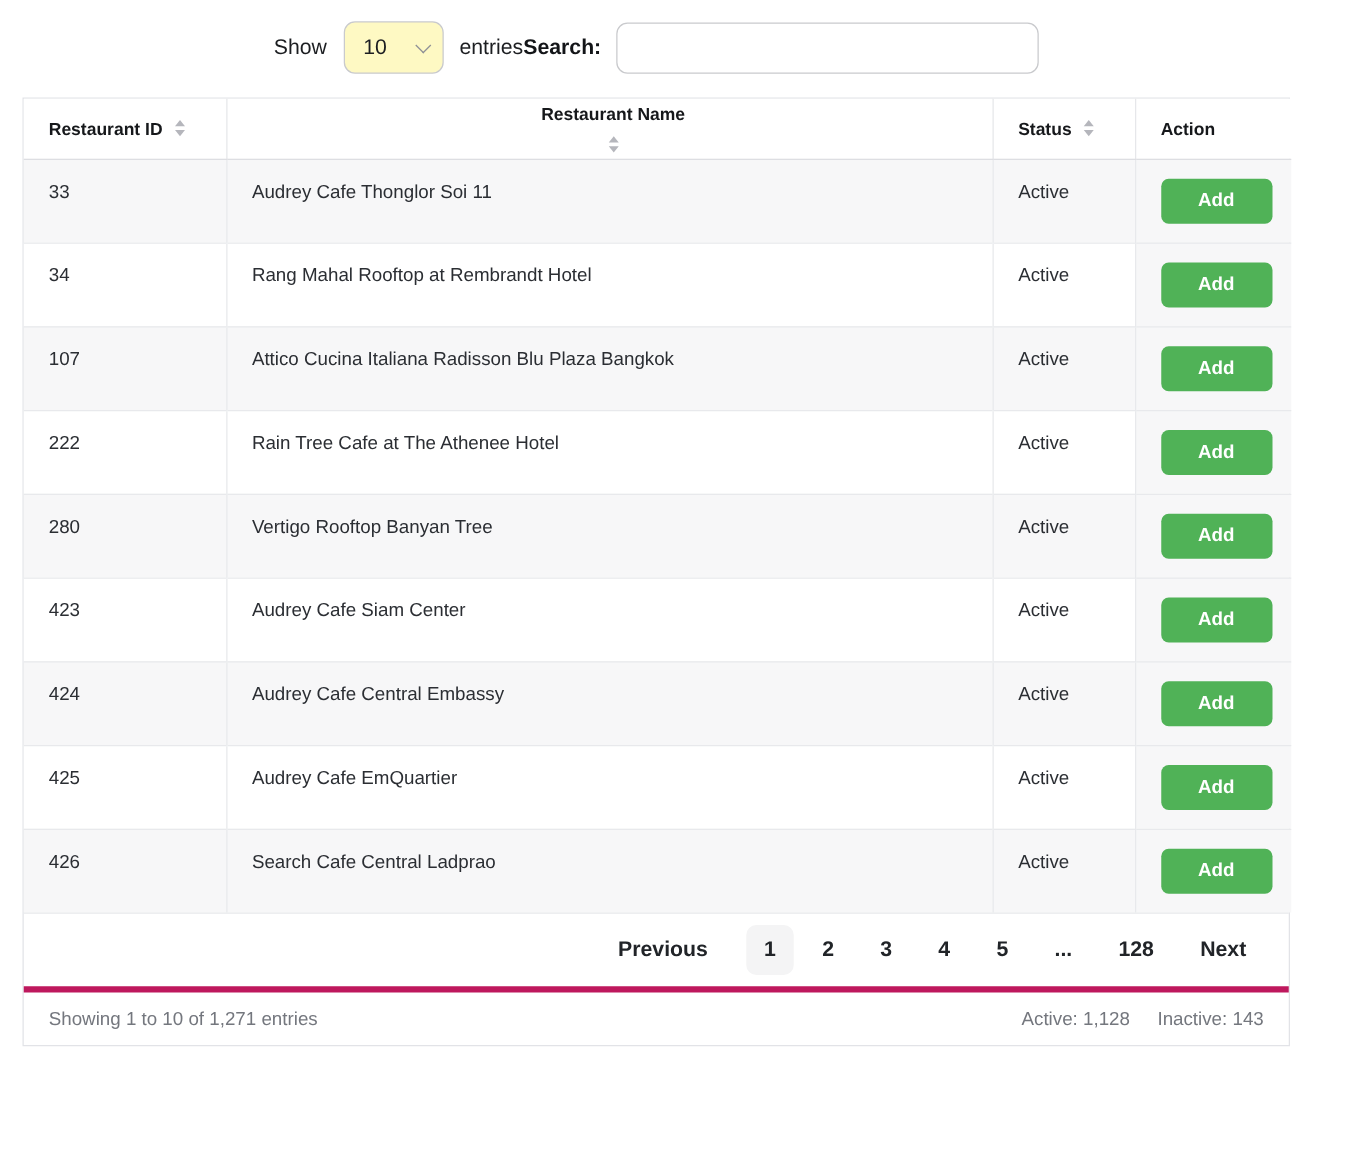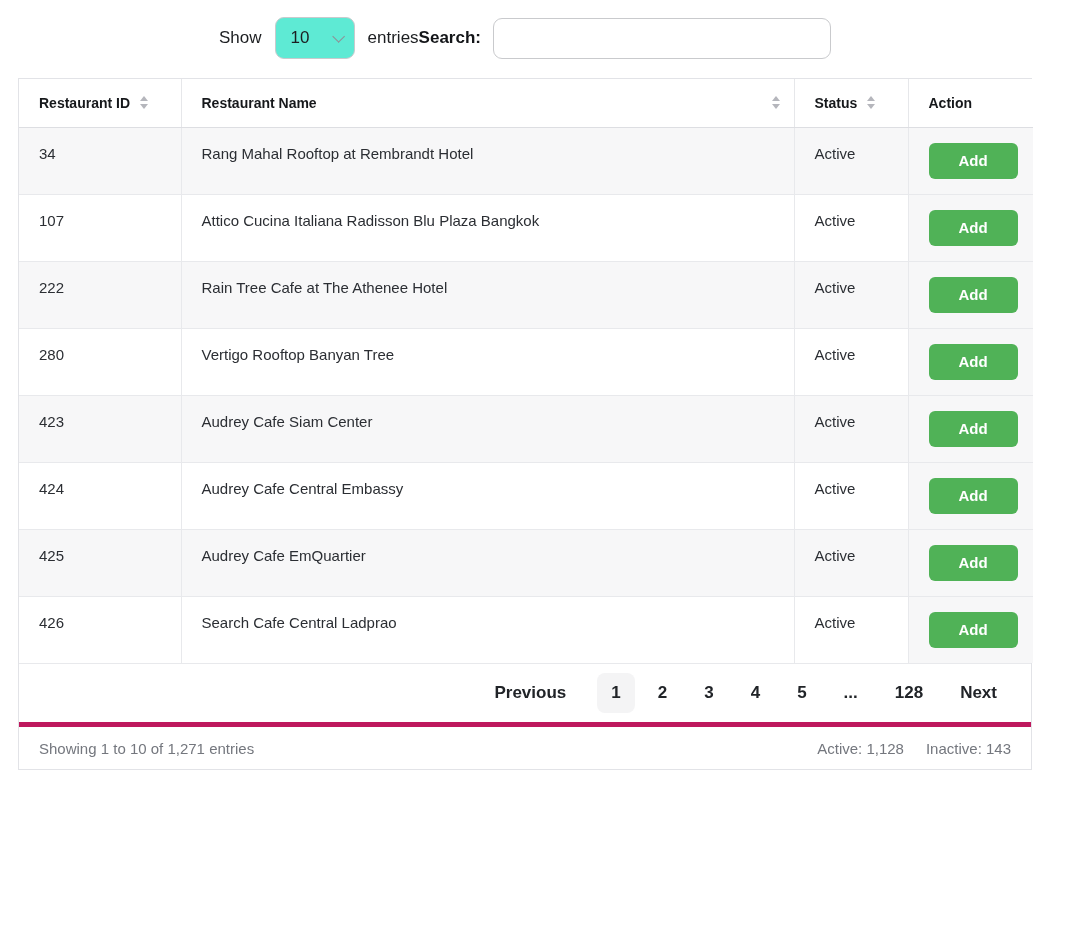--- a/index.html
+++ b/index.html
@@ -17,21 +17,21 @@
     display: flex; align-items: center; justify-content: center;
     height: 44px; margin-bottom: 18px;
   }
   .length-wrap { display: flex; align-items: center; gap: 13px; font-size: 17px; color: #1c1e21; }
   .select-box {
     width: 80px; height: 42px;
     border: 1px solid #c9cacd; border-radius: 9px;
     display: flex; align-items: center; justify-content: space-between;
     padding: 0 13px 0 15px;
     font-size: 17px; color: #1c1e21;
-    background: #5eead4; cursor: pointer;
+    background: #fef9c3; cursor: pointer;
   }
   .chevron {
     width: 9px; height: 9px;
     border-right: 1.8px solid #8e9096; border-bottom: 1.8px solid #8e9096;
     transform: rotate(45deg) translateY(-3px);
   }
   .search-wrap { display: flex; align-items: center; gap: 12px; }
   .search-label { font-size: 17px; font-weight: bold; color: #131518; }
   .search-input {
     width: 338px; height: 41px;
@@ -49,21 +49,21 @@
   thead th {
     height: 48px; text-align: left; vertical-align: middle;
     font-size: 14px; font-weight: bold; color: #16181b;
     padding: 0 14px 0 20px;
     border-bottom: 1px solid #dddee2;
     border-right: 1px solid #e6e7ea;
     background: #fff;
   }
   thead th:last-child { border-right: none; }
   .th-inner { display: flex; align-items: center; gap: 10px; }
-  .th-inner.spread { justify-content: space-between; }
+  .th-inner.spread { justify-content: space-between; flex-direction: column; }
 
   .sort-icon { display: inline-flex; flex-direction: column; gap: 3px; }
   .sort-icon .up {
     width: 0; height: 0;
     border-left: 4.5px solid transparent; border-right: 4.5px solid transparent;
     border-bottom: 5px solid #b5b6bc;
   }
   .sort-icon .down {
     width: 0; height: 0;
     border-left: 4.5px solid transparent; border-right: 4.5px solid transparent;
@@ -172,20 +172,28 @@
             </span>
           </th>
           <th>
             <span class="th-inner">
               <span>Action</span>
             </span>
           </th>
         </tr>
       </thead>
       <tbody>
+      <tr>
+        <td>33</td>
+        <td>Audrey Cafe Thonglor Soi 11</td>
+        <td>Active</td>
+        <td class="action-cell">
+          <button class="add-btn">Add</button>
+        </td>
+      </tr>
 
       <tr>
         <td>34</td>
         <td>Rang Mahal Rooftop at Rembrandt Hotel</td>
         <td>Active</td>
         <td class="action-cell">
           <button class="add-btn">Add</button>
         </td>
       </tr>
 

